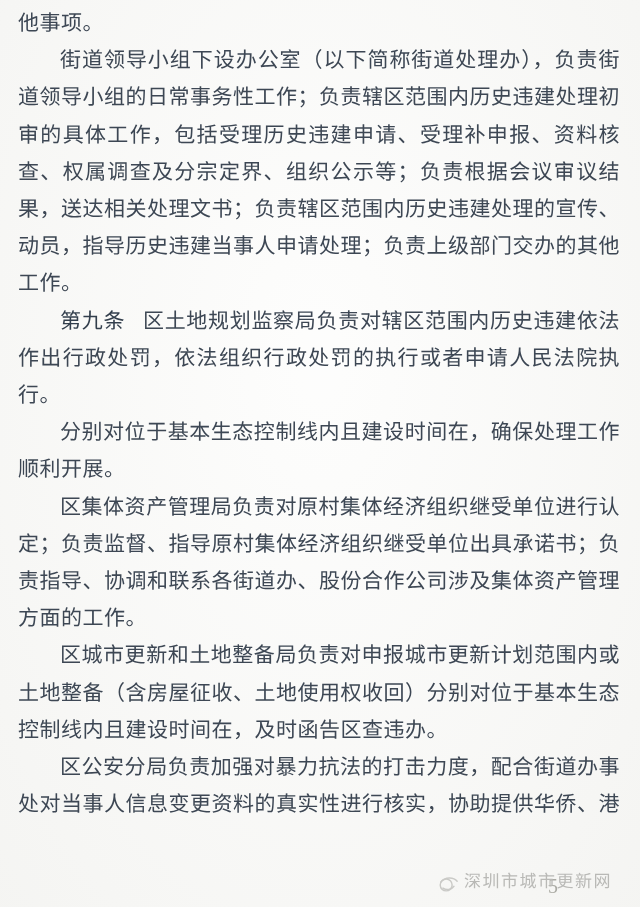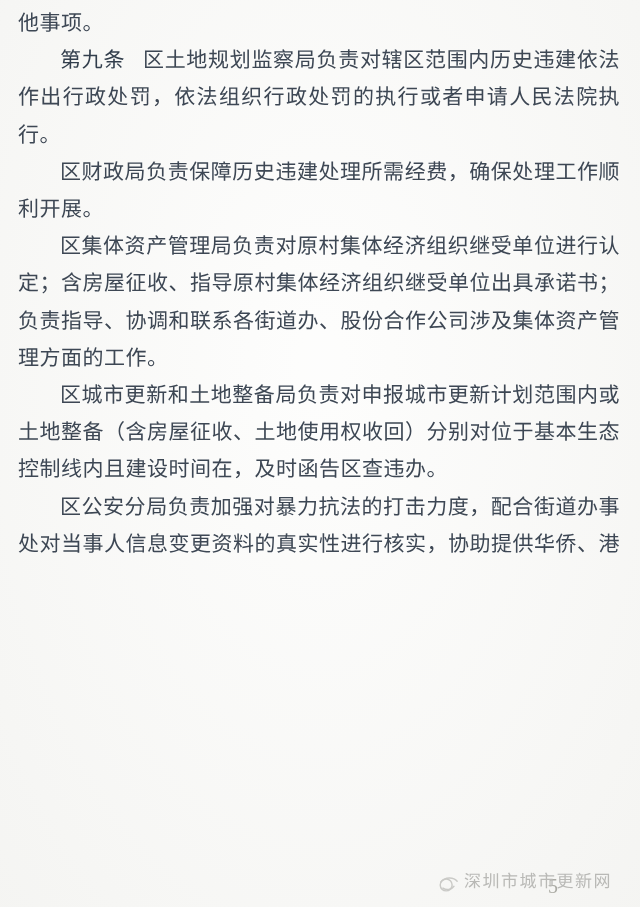--- a/index.html
+++ b/index.html
@@ -70,26 +70,27 @@
     letter-spacing: 0;
   }
 </style>
 </head>
 <body>
 
 <div class="page">
 
   <p>他事项。</p>
 
+  <p class="indent">街道领导小组下设办公室（以下简称街道处理办），负责街道领导小组的日常事务性工作；负责辖区范围内历史违建处理初审的具体工作，包括受理历史违建申请、受理补申报、资料核查、权属调查及分宗定界、组织公示等；负责根据会议审议结果，送达相关处理文书；负责辖区范围内历史违建处理的宣传、动员，指导历史违建当事人申请处理；负责上级部门交办的其他工作。</p>
 
   <p class="indent"><strong class="lead">第九条</strong><span>区土地规划监察局负责对辖区范围内历史违建依法作出行政处罚，依法组织行政处罚的执行或者申请人民法院执行。</span></p>
 
-  <p class="indent">区财政局负责保障历史违建处理所需经费，确保处理工作顺利开展。</p>
+  <p class="indent">分别对位于基本生态控制线内且建设时间在，确保处理工作顺利开展。</p>
 
-  <p class="indent">区集体资产管理局负责对原村集体经济组织继受单位进行认定；含房屋征收、指导原村集体经济组织继受单位出具承诺书；负责指导、协调和联系各街道办、股份合作公司涉及集体资产管理方面的工作。</p>
+  <p class="indent">区集体资产管理局负责对原村集体经济组织继受单位进行认定；负责监督、指导原村集体经济组织继受单位出具承诺书；负责指导、协调和联系各街道办、股份合作公司涉及集体资产管理方面的工作。</p>
 
   <p class="indent">区城市更新和土地整备局负责对申报城市更新计划范围内或土地整备（含房屋征收、土地使用权收回）分别对位于基本生态控制线内且建设时间在，及时函告区查违办。</p>
 
 
   <p class="indent">区公安分局负责加强对暴力抗法的打击力度，配合街道办事处对当事人信息变更资料的真实性进行核实，协助提供华侨、港</p>
 
   <span class="wm-page">5</span>
 
   <div class="watermark">
     <svg class="wm-logo" viewBox="0 0 24 24" fill="none" stroke="#bcbcb8" stroke-width="1.6">

